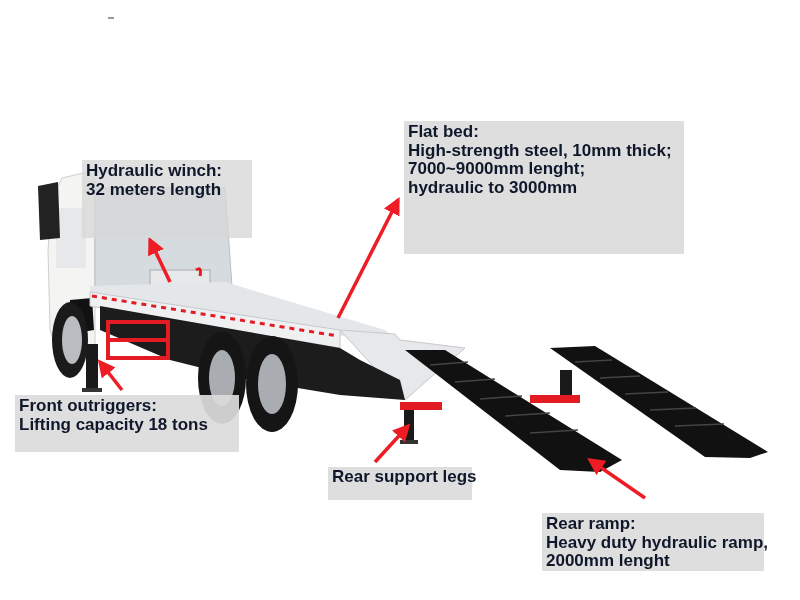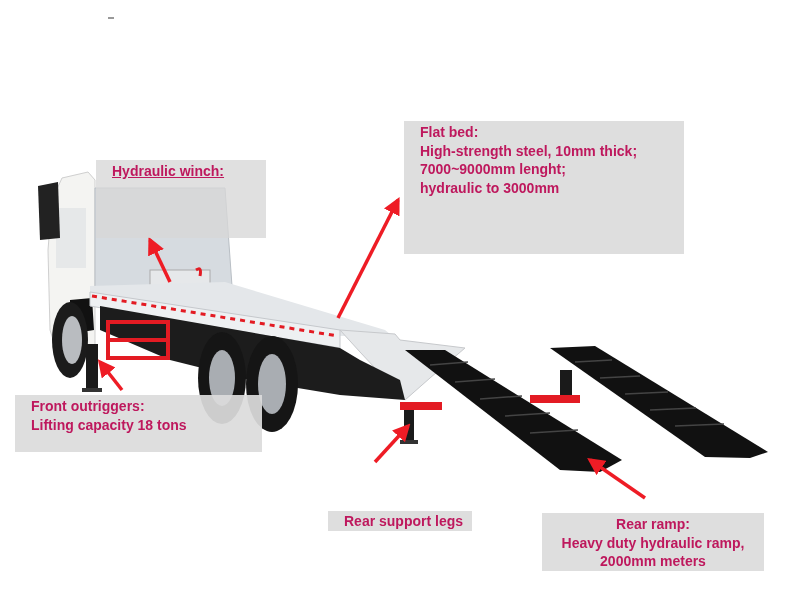--- a/index.html
+++ b/index.html
@@ -1,20 +1,20 @@
 <!DOCTYPE html>
 <html><head>
 <meta charset="utf-8">
 <style>
   html, body { margin:0; padding:0; }
   body { width:800px; height:600px; background:#ffffff; position:relative; overflow:hidden;
          font-family:"Liberation Sans", sans-serif; }
   #scene { position:absolute; left:0; top:0; width:800px; height:600px; }
-  .label-box { position:absolute; background:rgba(220,220,220,0.93); color:#be185d;
-               font-weight:bold; font-size:14px; line-height:18.6px; padding:2px 16px;
+  .label-box { position:absolute; background:rgba(220,220,220,0.93); color:#0f172a;
+               font-weight:bold; font-size:17px; line-height:18.6px; padding:2px 4px;
                box-sizing:border-box; white-space:nowrap; }
   .label-box.translucent { background:rgba(215,215,215,0.78); }
   .label-box div { display:block; }
 </style>
 </head>
 <body>
 
 <svg id="scene" viewBox="0 0 800 600" xmlns="http://www.w3.org/2000/svg">
 
   <rect x="108" y="17" width="6" height="2" fill="#999"></rect>
@@ -106,30 +106,31 @@
   </g>
 </svg>
 
 <div class="label-box" style="left:404px; top:121px; width:280px; height:133px;">
   <div>Flat bed:</div>
   <div>High-strength steel, 10mm thick;</div>
   <div>7000~9000mm lenght;</div>
   <div>hydraulic to 3000mm</div>
 </div>
 
-<div class="label-box translucent" style="left:96px; top:160px; width:170px; height:78px;text-decoration:underline;">
+<div class="label-box translucent" style="left:82px; top:160px; width:170px; height:78px;">
   <div>Hydraulic winch:</div>
+  <div>32 meters length</div>
 </div>
 
-<div class="label-box" style="left:15px; top:395px; width:247px; height:57px;">
+<div class="label-box" style="left:15px; top:395px; width:224px; height:57px;">
   <div>Front outriggers:</div>
   <div>Lifting capacity 18 tons</div>
 </div>
 
-<div class="label-box" style="left:328px; top:467px; width:144px; height:20px; padding-top:0; line-height:20px;margin-top:44px;">
+<div class="label-box" style="left:328px; top:467px; width:144px; height:33px; padding-top:0; line-height:20px;">
   <div>Rear support legs</div>
 </div>
 
-<div class="label-box" style="left:542px; top:513px; width:222px; height:58px;text-align:center;">
+<div class="label-box" style="left:542px; top:513px; width:222px; height:58px;">
   <div>Rear ramp:</div>
   <div>Heavy duty hydraulic ramp,</div>
-  <div>2000mm meters</div>
+  <div>2000mm lenght</div>
 </div>
 
 </body></html>

